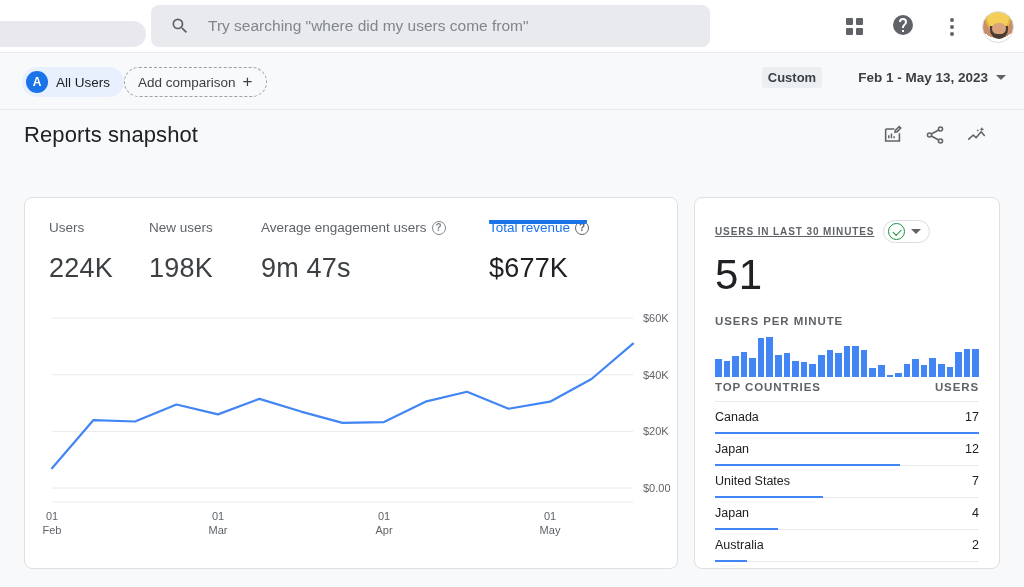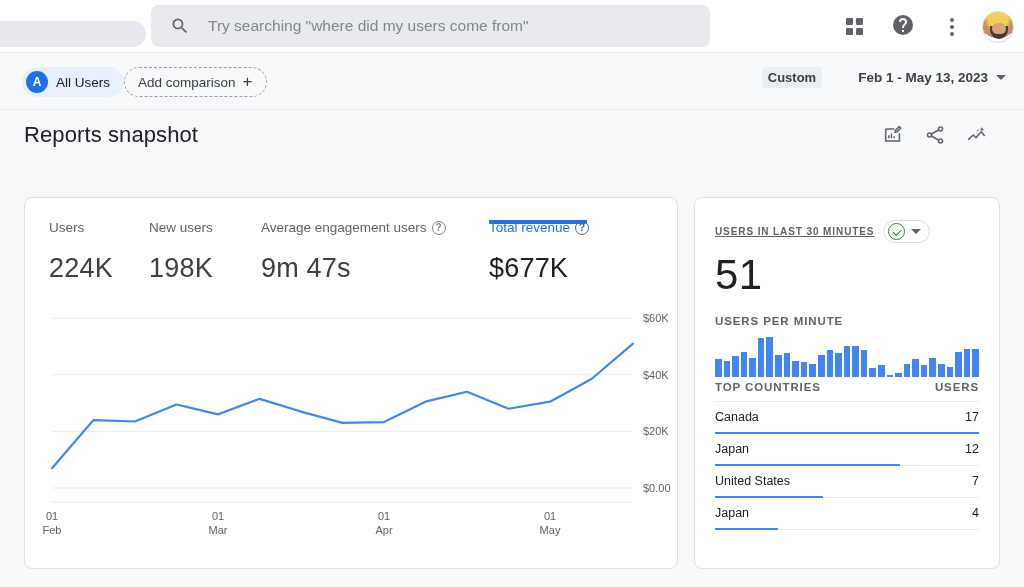--- a/index.html
+++ b/index.html
@@ -462,16 +462,21 @@
         <div class="country-row">
           <span class="c-name">United States</span>
           <span class="c-val">7</span>
           <span class="c-bar" style="width: 41%;"></span>
         </div>
         <div class="country-row">
           <span class="c-name">Japan</span>
           <span class="c-val">4</span>
           <span class="c-bar" style="width: 24%;"></span>
         </div>
+        <div class="country-row">
+          <span class="c-name">Australia</span>
+          <span class="c-val">2</span>
+          <span class="c-bar" style="width: 12%;"></span>
+        </div>
       </div>
 
   </div>
 </div>
 
 </body></html>

